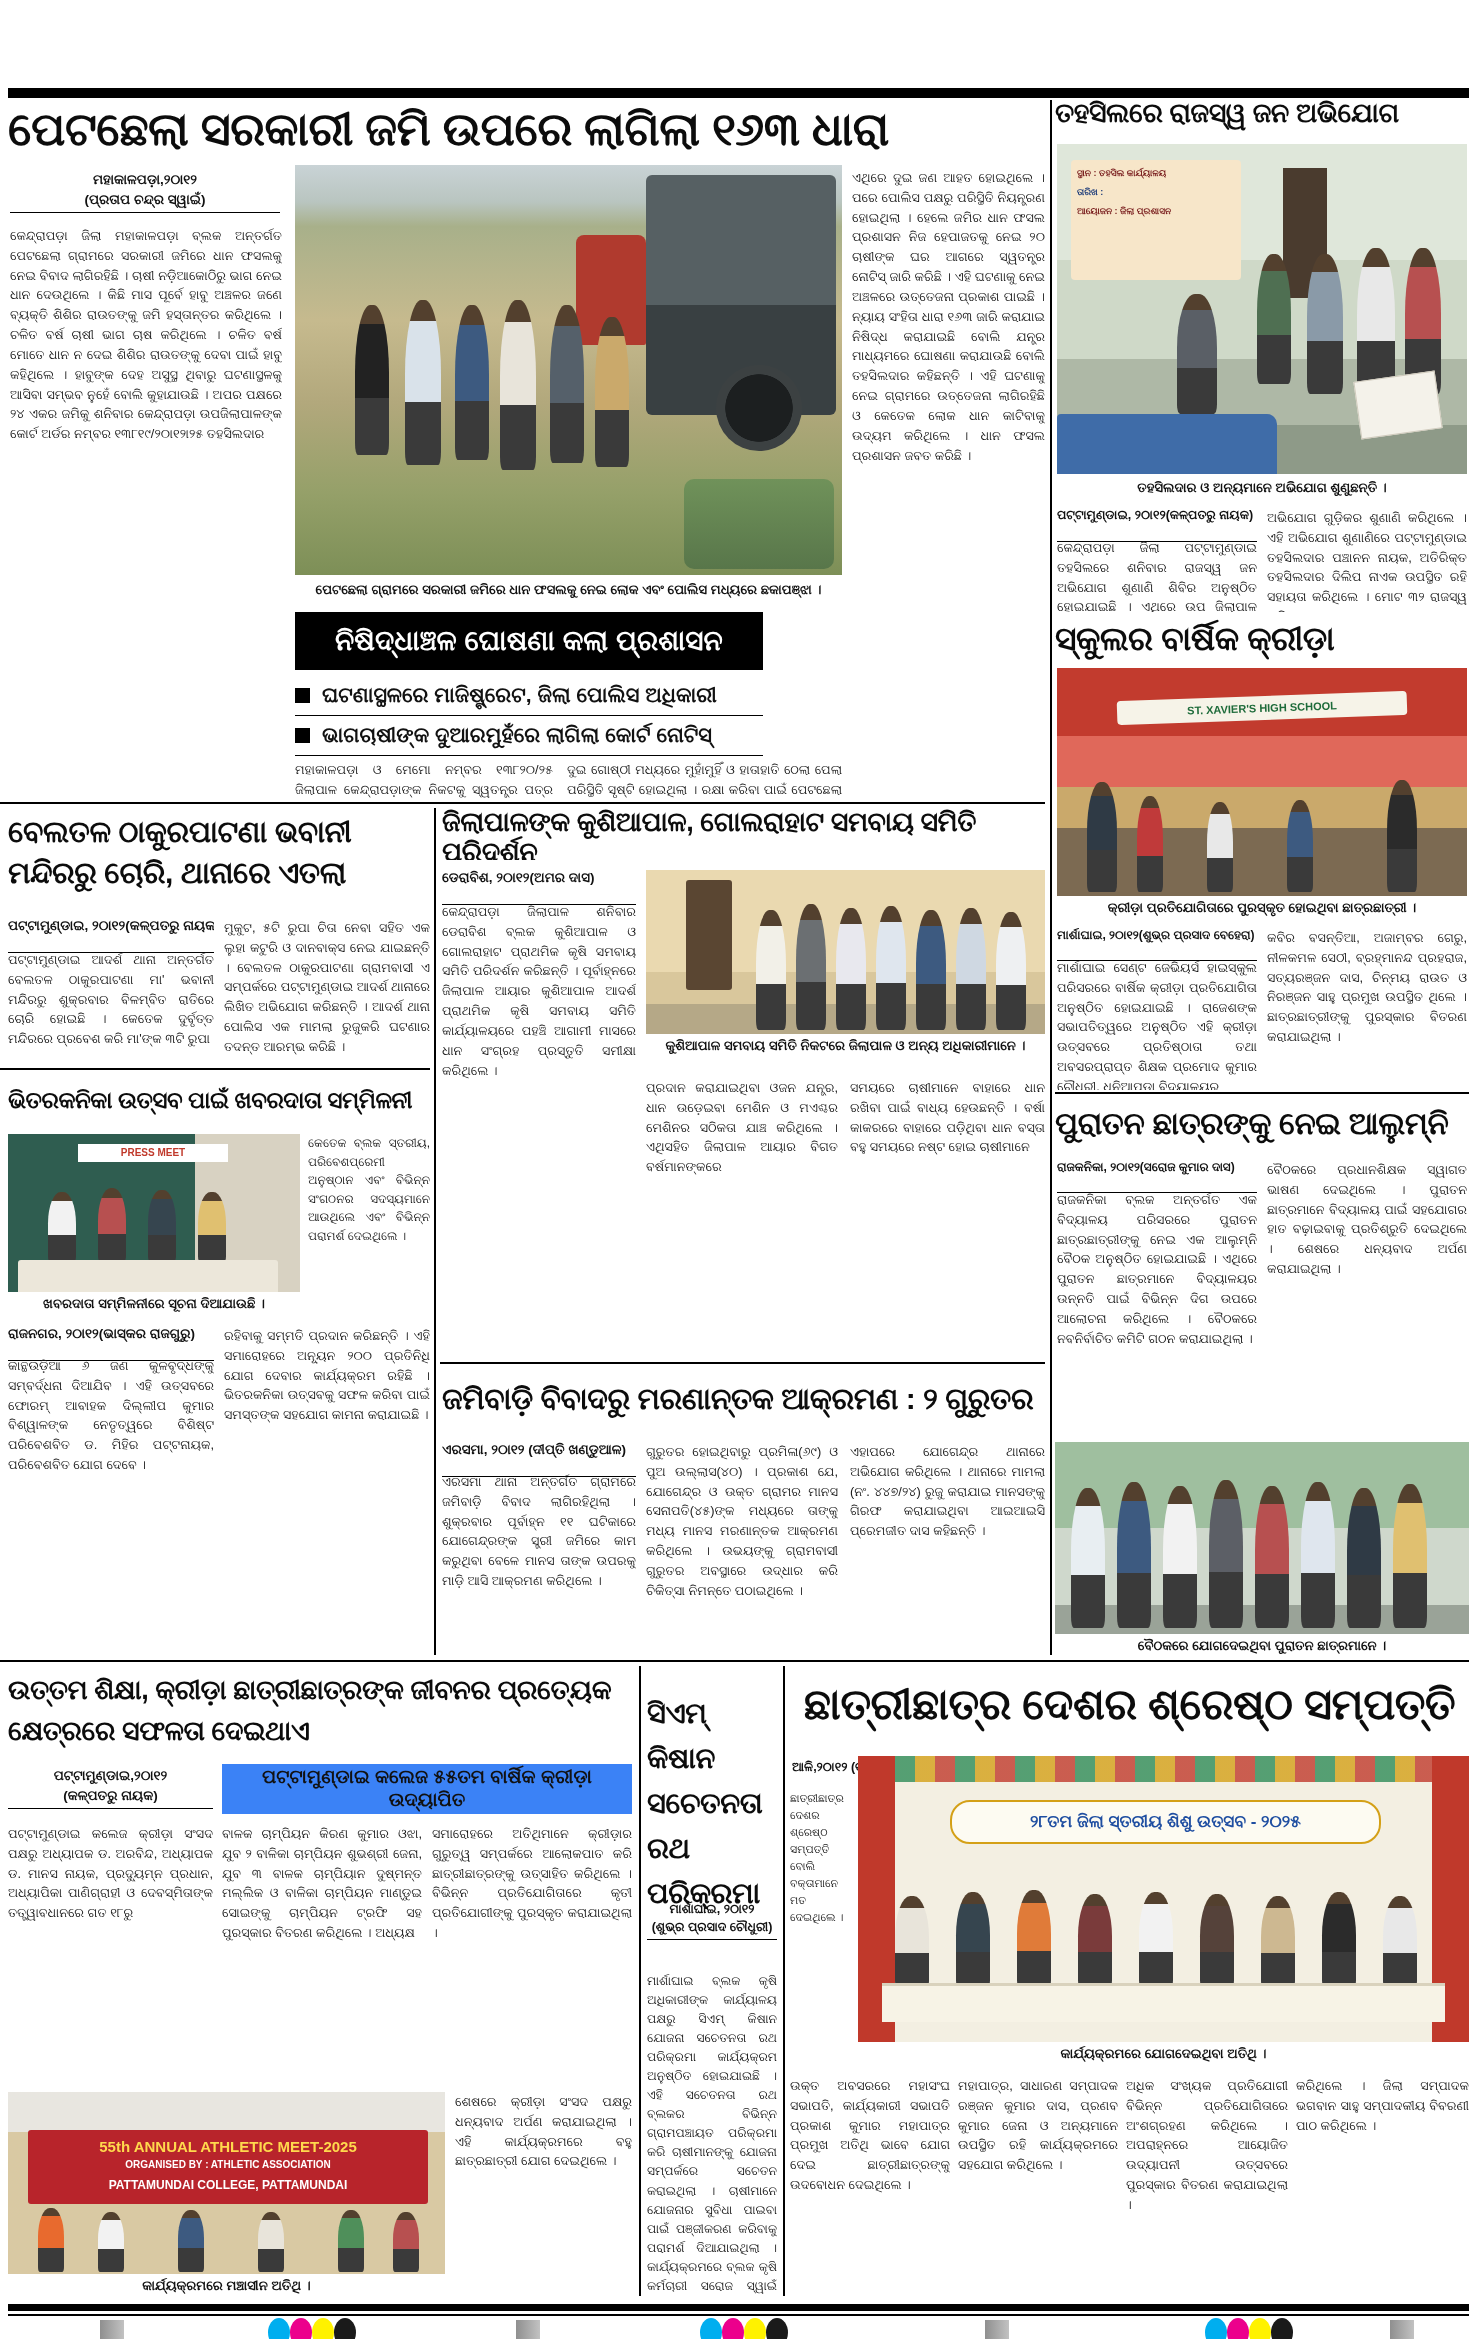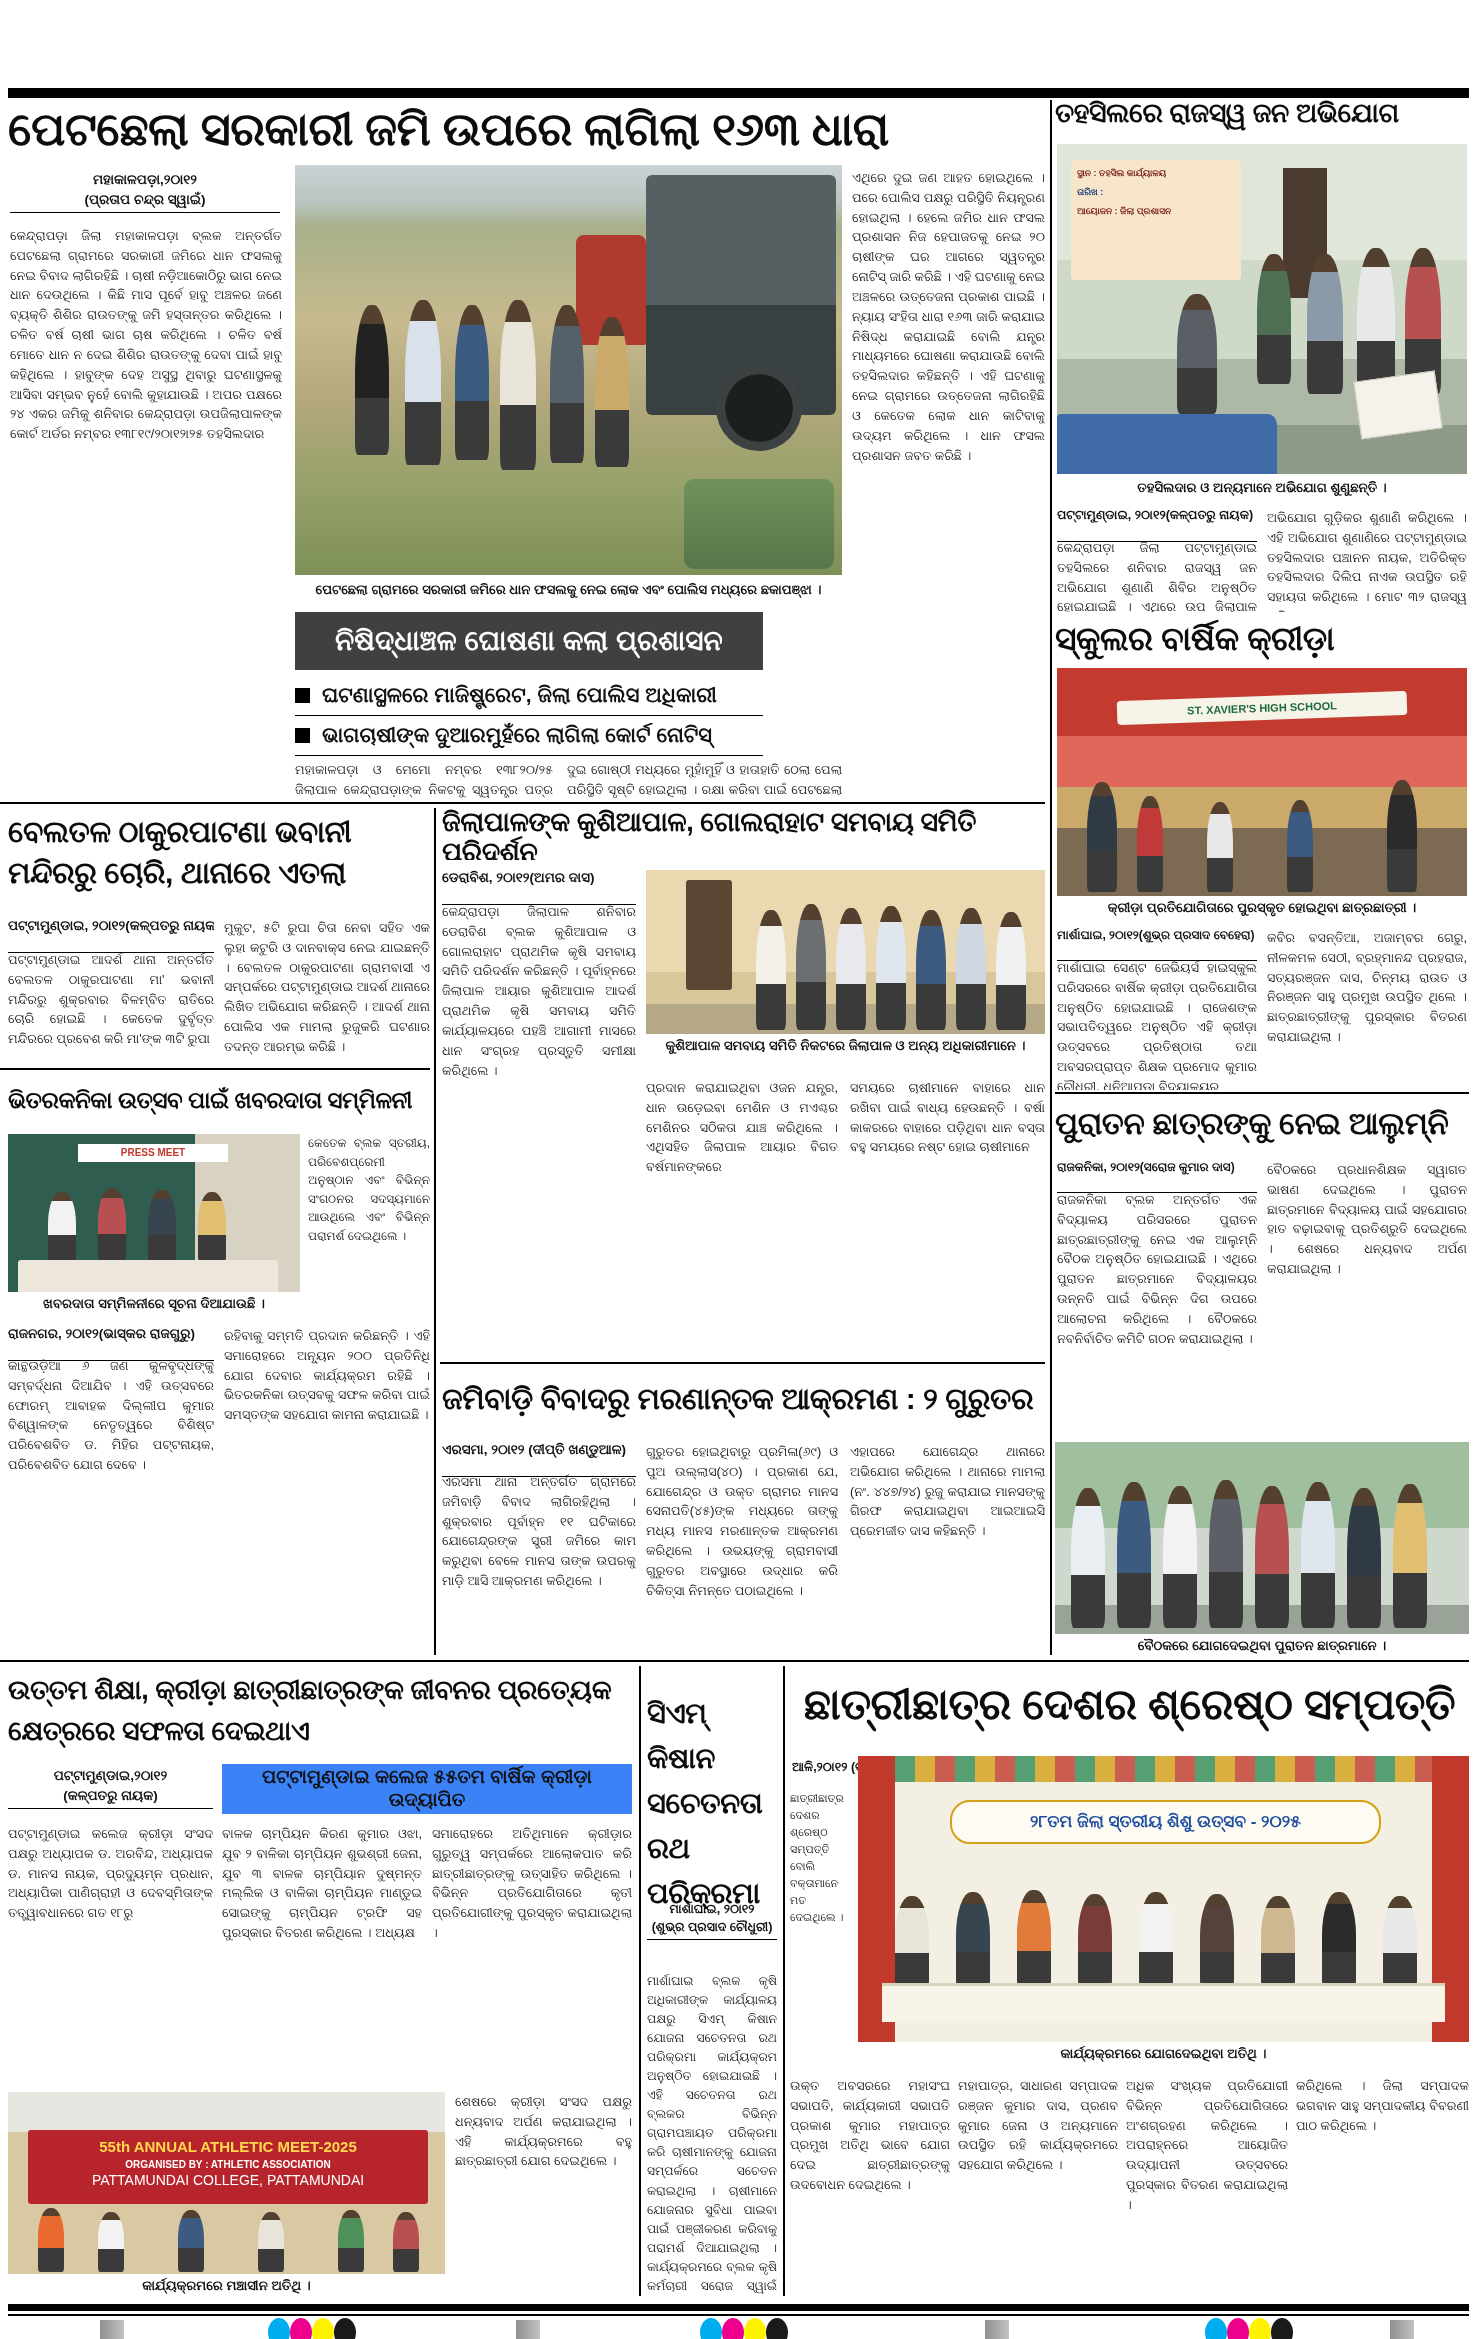--- a/index.html
+++ b/index.html
@@ -9,21 +9,21 @@
   .hl{font-weight:bold;color:#0c0c0c;line-height:1.1;letter-spacing:-0.5px;overflow:hidden;}
   .body-col{font-size:12.8px;line-height:1.55;text-align:justify;overflow:hidden;color:#171717;}
   .dl{font-size:13.5px;font-weight:bold;border-bottom:1.5px solid #000;padding-bottom:18px;overflow:hidden;white-space:nowrap;}
   .dl2{font-size:13.5px;font-weight:bold;text-align:center;border-bottom:1.5px solid #000;padding-bottom:3px;line-height:1.45;}
   .cap{font-size:13.2px;font-weight:bold;text-align:center;overflow:hidden;}
   .photo{position:absolute;overflow:hidden;background:#c8c4ba;}
   .vr{position:absolute;background:#000;}
   .hr{position:absolute;background:#000;}
   .person{position:absolute;border-radius:45% 45% 8% 8%;
     background:linear-gradient(180deg,#53402e 0 13%, var(--s,#ddd) 13% 62%, #3a3a3a 62%);}
-  .blackbox{background:#404040;color:#fff;font-weight:bold;text-align:center;display:flex;align-items:center;justify-content:center;}
+  .blackbox{background:#000000;color:#fff;font-weight:bold;text-align:center;display:flex;align-items:center;justify-content:center;}
   .bul{display:flex;align-items:center;gap:12px;font-weight:bold;font-size:21px;border-bottom:1.5px solid #000;padding:7px 0 8px 0;overflow:hidden;}
   .bul .sq{width:15px;height:15px;background:#000;flex:none;}
   .subhead{background:#3b82f6;font-weight:bold;text-align:center;font-size:19px;line-height:1.2;display:flex;align-items:center;justify-content:center;padding:4px 8px;box-sizing:border-box;}
   
   .logo-ring{position:absolute;left:34px;top:0px;width:88px;height:88px;border-radius:50%;
      background:radial-gradient(circle at 50% 45%, #141a38 0 52%, #d8a62a 53% 66%, #b9871c 67% 78%, #e8c96a 79% 100%);
      box-shadow:-6px 0 0 -1px #b9bec4, 6px 0 0 -1px #b9bec4;}
   .logo-paper{position:absolute;left:34px;top:20px;width:88px;text-align:center;color:#fff;font-size:12px;font-weight:bold;}
   .logo-52{position:absolute;left:34px;top:33px;width:88px;text-align:center;color:#f5c34b;font-size:26px;font-weight:bold;letter-spacing:1px;}
   .logo-years{position:absolute;left:34px;top:62px;width:88px;text-align:center;color:#eee;font-size:8px;font-weight:bold;}
@@ -206,21 +206,21 @@
       <div>(କଳ୍ପତରୁ ନାୟକ)</div>
     </div>
     <div class="abs subhead" style="left:222px;top:1764px;width:410px;height:50px;">ପଟ୍ଟାମୁଣ୍ଡାଇ କଲେଜ ୫୫ତମ ବାର୍ଷିକ କ୍ରୀଡ଼ା ଉଦ୍ୟାପିତ</div>
     <div class="abs body-col" style="left:8px;top:1824px;width:205px;height:262px;">ପଟ୍ଟାମୁଣ୍ଡାଇ କଲେଜ କ୍ରୀଡ଼ା ସଂସଦ ପକ୍ଷରୁ ଅଧ୍ୟାପକ ଡ. ଅରବିନ୍ଦ, ଅଧ୍ୟାପକ ଡ. ମାନସ ନାୟକ, ପ୍ରଦ୍ୟୁମ୍ନ ପ୍ରଧାନ, ଅଧ୍ୟାପିକା ପାଣିଗ୍ରାହୀ ଓ ଦେବସ୍ମିତାଙ୍କ ତତ୍ତ୍ୱାବଧାନରେ ଗତ ୧୮ରୁ</div>
     <div class="abs body-col" style="left:222px;top:1824px;width:200px;height:262px;">ବାଳକ ଚାମ୍ପିୟନ କିରଣ କୁମାର ଓଝା, ଯୁବ ୨ ବାଳିକା ଚାମ୍ପିୟନ ଶୁଭଶ୍ରୀ ଜେନା, ଯୁବ ୩ ବାଳକ ଚାମ୍ପିୟାନ ଦୁଷ୍ମନ୍ତ ମଲ୍ଲିକ ଓ ବାଳିକା ଚାମ୍ପିୟନ ମାଣ୍ଡୁଇ ସୋଇଙ୍କୁ ଚାମ୍ପିୟନ ଟ୍ରଫି ସହ ପୁରସ୍କାର ବିତରଣ କରିଥିଲେ । ଅଧ୍ୟକ୍ଷ</div>
     <div class="abs body-col" style="left:432px;top:1824px;width:200px;height:262px;">ସମାରୋହରେ ଅତିଥିମାନେ କ୍ରୀଡ଼ାର ଗୁରୁତ୍ୱ ସମ୍ପର୍କରେ ଆଲୋକପାତ କରି ଛାତ୍ରୀଛାତ୍ରଙ୍କୁ ଉତ୍ସାହିତ କରିଥିଲେ । ବିଭିନ୍ନ ପ୍ରତିଯୋଗିତାରେ କୃତୀ ପ୍ରତିଯୋଗୀଙ୍କୁ ପୁରସ୍କୃତ କରାଯାଇଥିଲା ।</div>
     <div class="photo" style="left:8px;top:2092px;width:437px;height:182px;background:linear-gradient(180deg,#e8e6e0 0 22%,#d9c9a3 22% 100%);">
       <div class="abs" style="left:20px;top:38px;width:400px;height:74px;background:#b8242b;border-radius:3px;text-align:center;padding-top:8px;box-sizing:border-box;">
         <div style="color:#ffd94d;font-weight:bold;font-size:15px;">55th ANNUAL ATHLETIC MEET-2025</div>
         <div style="color:#fff;font-weight:bold;font-size:10px;margin-top:4px;">ORGANISED BY : ATHLETIC ASSOCIATION</div>
-        <div style="color:#fff;font-weight:normal;font-size:14px;margin-top:2px;">PATTAMUNDAI COLLEGE, PATTAMUNDAI</div>
+        <div style="color:#fff;font-weight:bold;font-size:12px;margin-top:8px;">PATTAMUNDAI COLLEGE, PATTAMUNDAI</div>
       </div>
       <div class="person" style="--s:#e86a2e;left:30px;bottom:2px;width:26px;height:64px;"></div>
       <div class="person" style="--s:#f2f2f2;left:90px;bottom:2px;width:26px;height:60px;"></div>
       <div class="person" style="--s:#3d5a80;left:170px;bottom:2px;width:26px;height:62px;"></div>
       <div class="person" style="--s:#e8e4da;left:250px;bottom:2px;width:26px;height:60px;"></div>
       <div class="person" style="--s:#4f8f5a;left:330px;bottom:2px;width:26px;height:62px;"></div>
       <div class="person" style="--s:#b75050;left:385px;bottom:2px;width:26px;height:60px;"></div>
     </div>
     <div class="abs cap" style="left:8px;top:2278px;width:437px;height:22px;">କାର୍ଯ୍ୟକ୍ରମରେ ମଞ୍ଚାସୀନ ଅତିଥି ।</div>
     <div class="abs body-col" style="left:455px;top:2092px;width:177px;height:204px;">ଶେଷରେ କ୍ରୀଡ଼ା ସଂସଦ ପକ୍ଷରୁ ଧନ୍ୟବାଦ ଅର୍ପଣ କରାଯାଇଥିଲା । ଏହି କାର୍ଯ୍ୟକ୍ରମରେ ବହୁ ଛାତ୍ରଛାତ୍ରୀ ଯୋଗ ଦେଇଥିଲେ ।</div>

